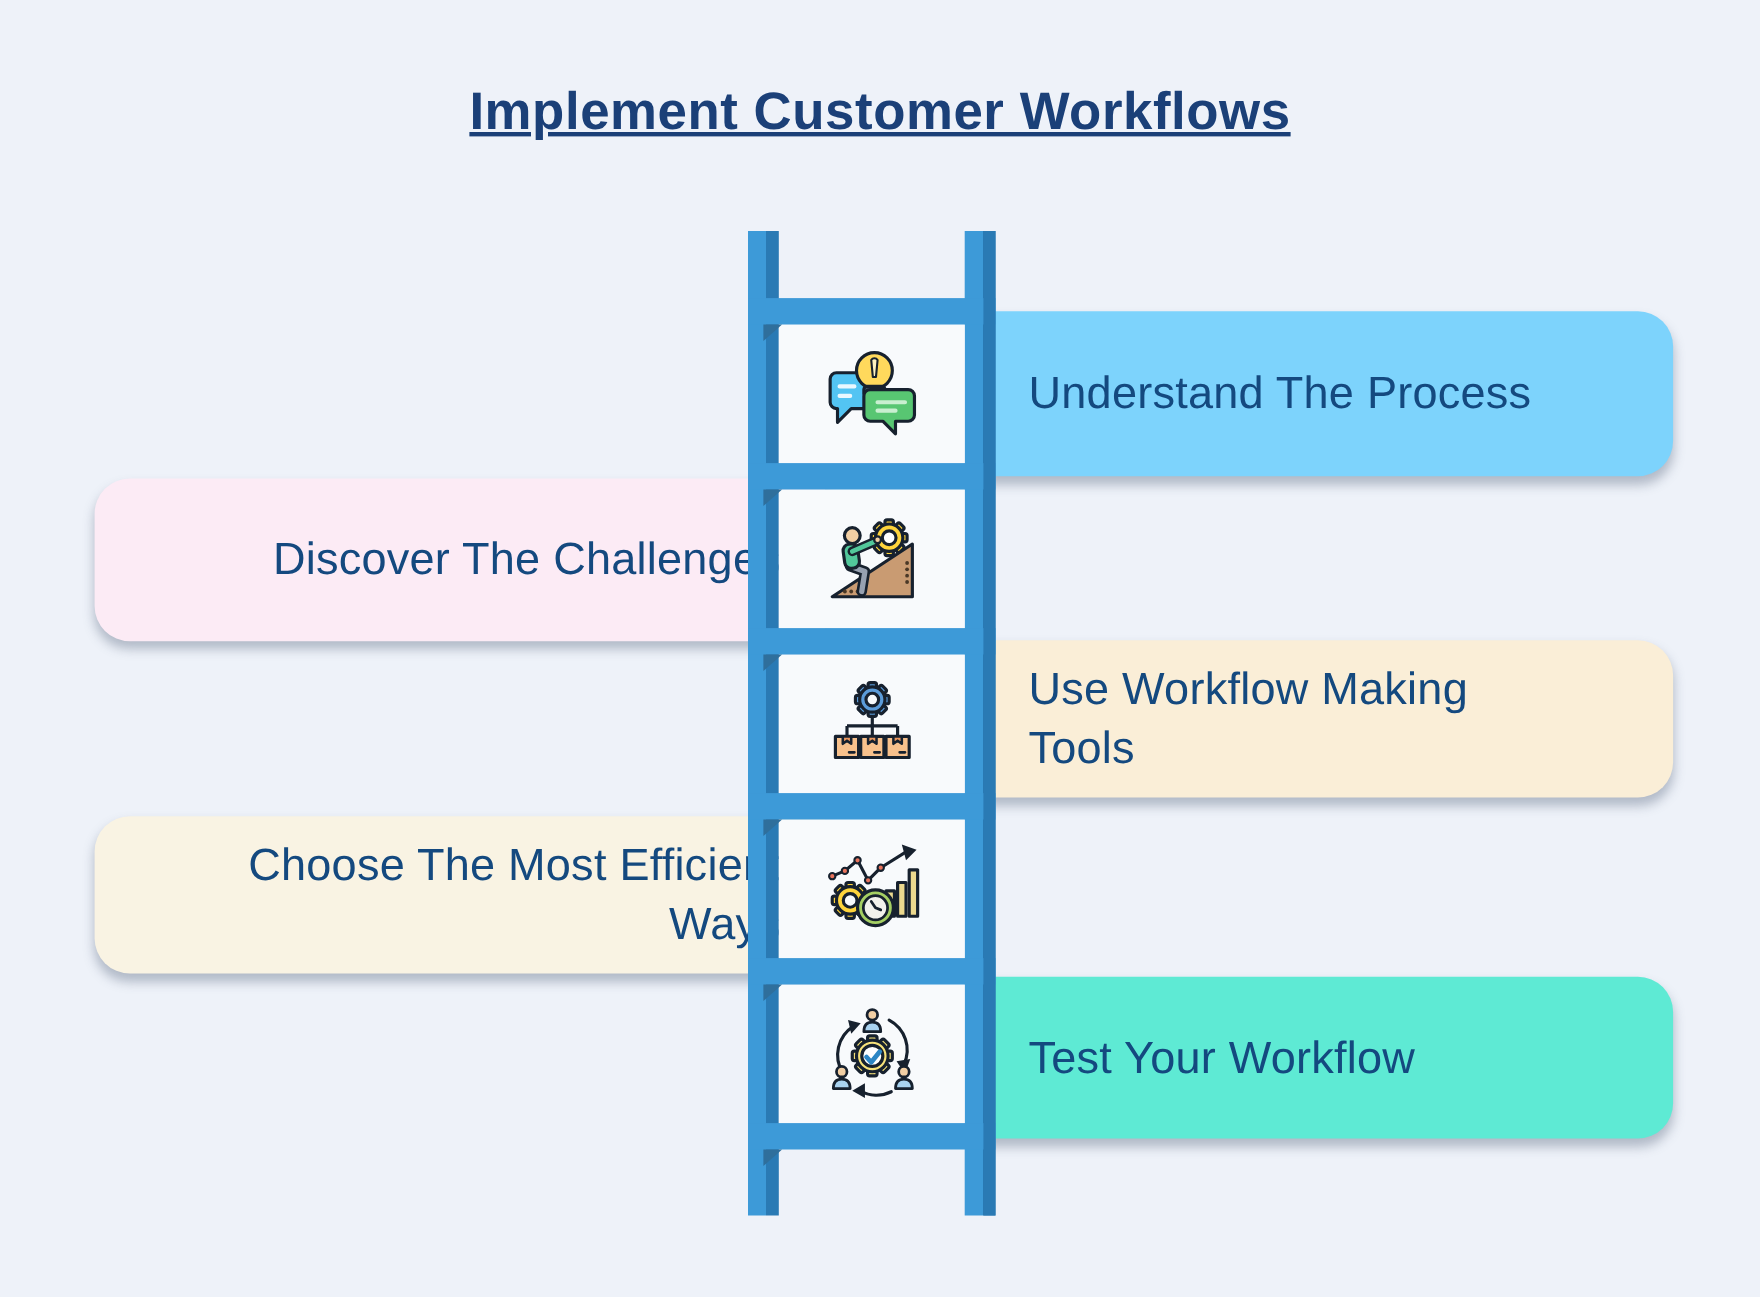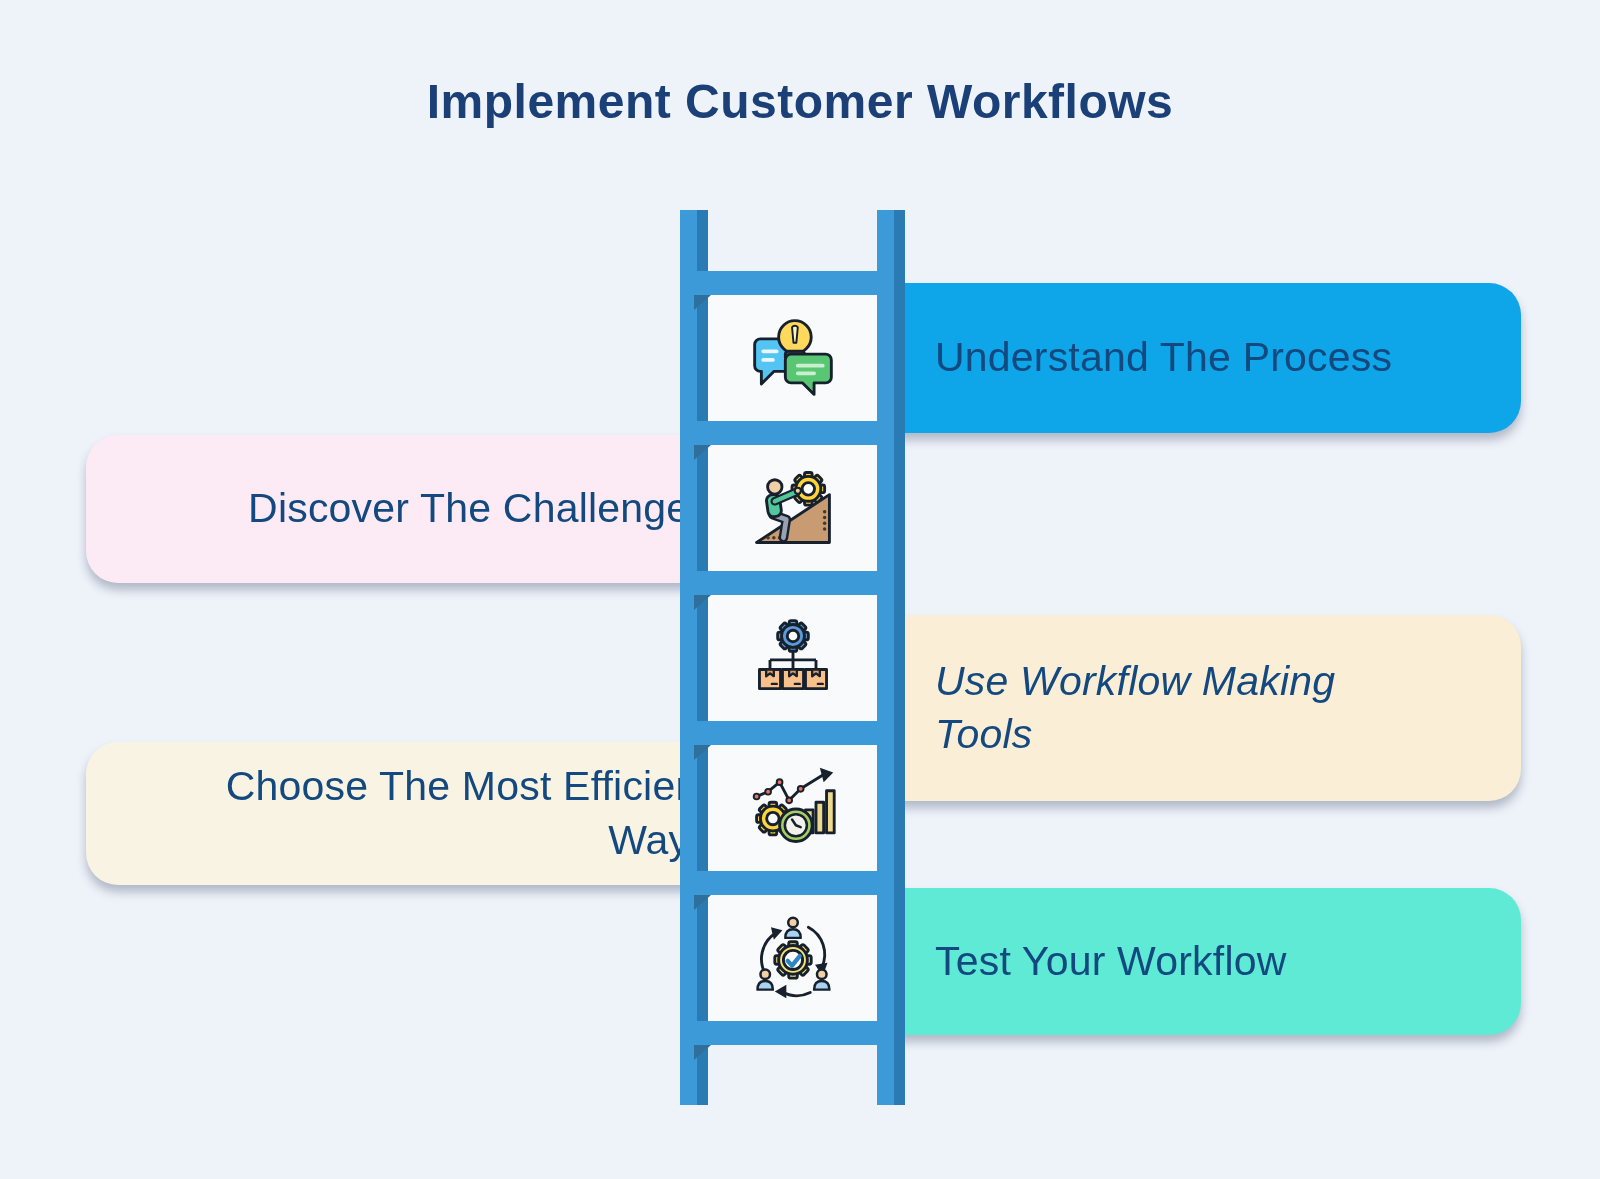--- a/index.html
+++ b/index.html
@@ -3,34 +3,34 @@
 <meta charset="utf-8">
 <style>
   html,body{margin:0;padding:0;}
   .canvas{
     position:relative;width:1600px;height:1179px;overflow:hidden;
     background:#eef2f9;
     font-family:"Liberation Sans", sans-serif;
   }
   .title{
     position:absolute;top:74px;left:0;width:100%;text-align:center;
-    font-size:48px;font-weight:bold;letter-spacing:.5px;color:#1b4078;
+    font-size:48px;font-weight:bold;letter-spacing:.5px;color:#1b4078;text-decoration:underline;
   }
   
   .card{
     position:absolute;display:flex;align-items:center;
     color:#14497f;font-size:41px;line-height:1.3;letter-spacing:.2px;
     box-shadow:0 7px 10px rgba(104,117,140,.45);
     z-index:2;
   }
   .card.right{border-radius:0 32px 32px 0;padding-left:38px;justify-content:flex-start;text-align:left;}
   .card.left {border-radius:32px 0 0 32px;padding-right:40px;padding-left:30px;justify-content:flex-end;text-align:right;}
   .card-1{left:897px;top:283px;width:586px;height:150px;}
   .card-2{left:86px; top:435px;width:594px;height:148px;}
-  .card-3{left:897px;top:615px;width:586px;height:186px;font-style:italic;}
+  .card-3{left:897px;top:582px;width:586px;height:143px;}
   .card-3 .card-label{max-width:450px;}
   .card-4{left:86px; top:742px;width:594px;height:143px;}
   .card-4 .card-label{max-width:524px;}
   .card-5{left:897px;top:888px;width:586px;height:147px;}
   
   .ladder{position:absolute;left:0;top:0;width:1600px;height:1179px;z-index:5;pointer-events:none;}
   .rail{
     position:absolute;top:210px;width:28px;height:895px;
     background:linear-gradient(to right,#3d9ad8 0 60%,#2a7ab4 60% 100%);
     z-index:6;
@@ -54,21 +54,21 @@
   }
   .window svg{width:92px;height:92px;}
 </style>
 </head>
 <body>
 
 <div class="canvas">
 
   <div class="title">Implement Customer Workflows</div>
 
-  <div class="card right card-1" style="background: #0ea5e9;">
+  <div class="card right card-1" style="background: #7dd3fc;">
     <span class="card-label">Understand The Process</span>
   </div>
   <div class="card left card-2" style="background: rgb(252, 235, 245);">
     <span class="card-label">Discover The Challenges</span>
   </div>
   <div class="card right card-3" style="background: rgb(250, 238, 215);">
     <span class="card-label">Use Workflow Making Tools</span>
   </div>
   <div class="card left card-4" style="background: rgb(249, 243, 227);">
     <span class="card-label">Choose The Most Efficient Ways</span>

